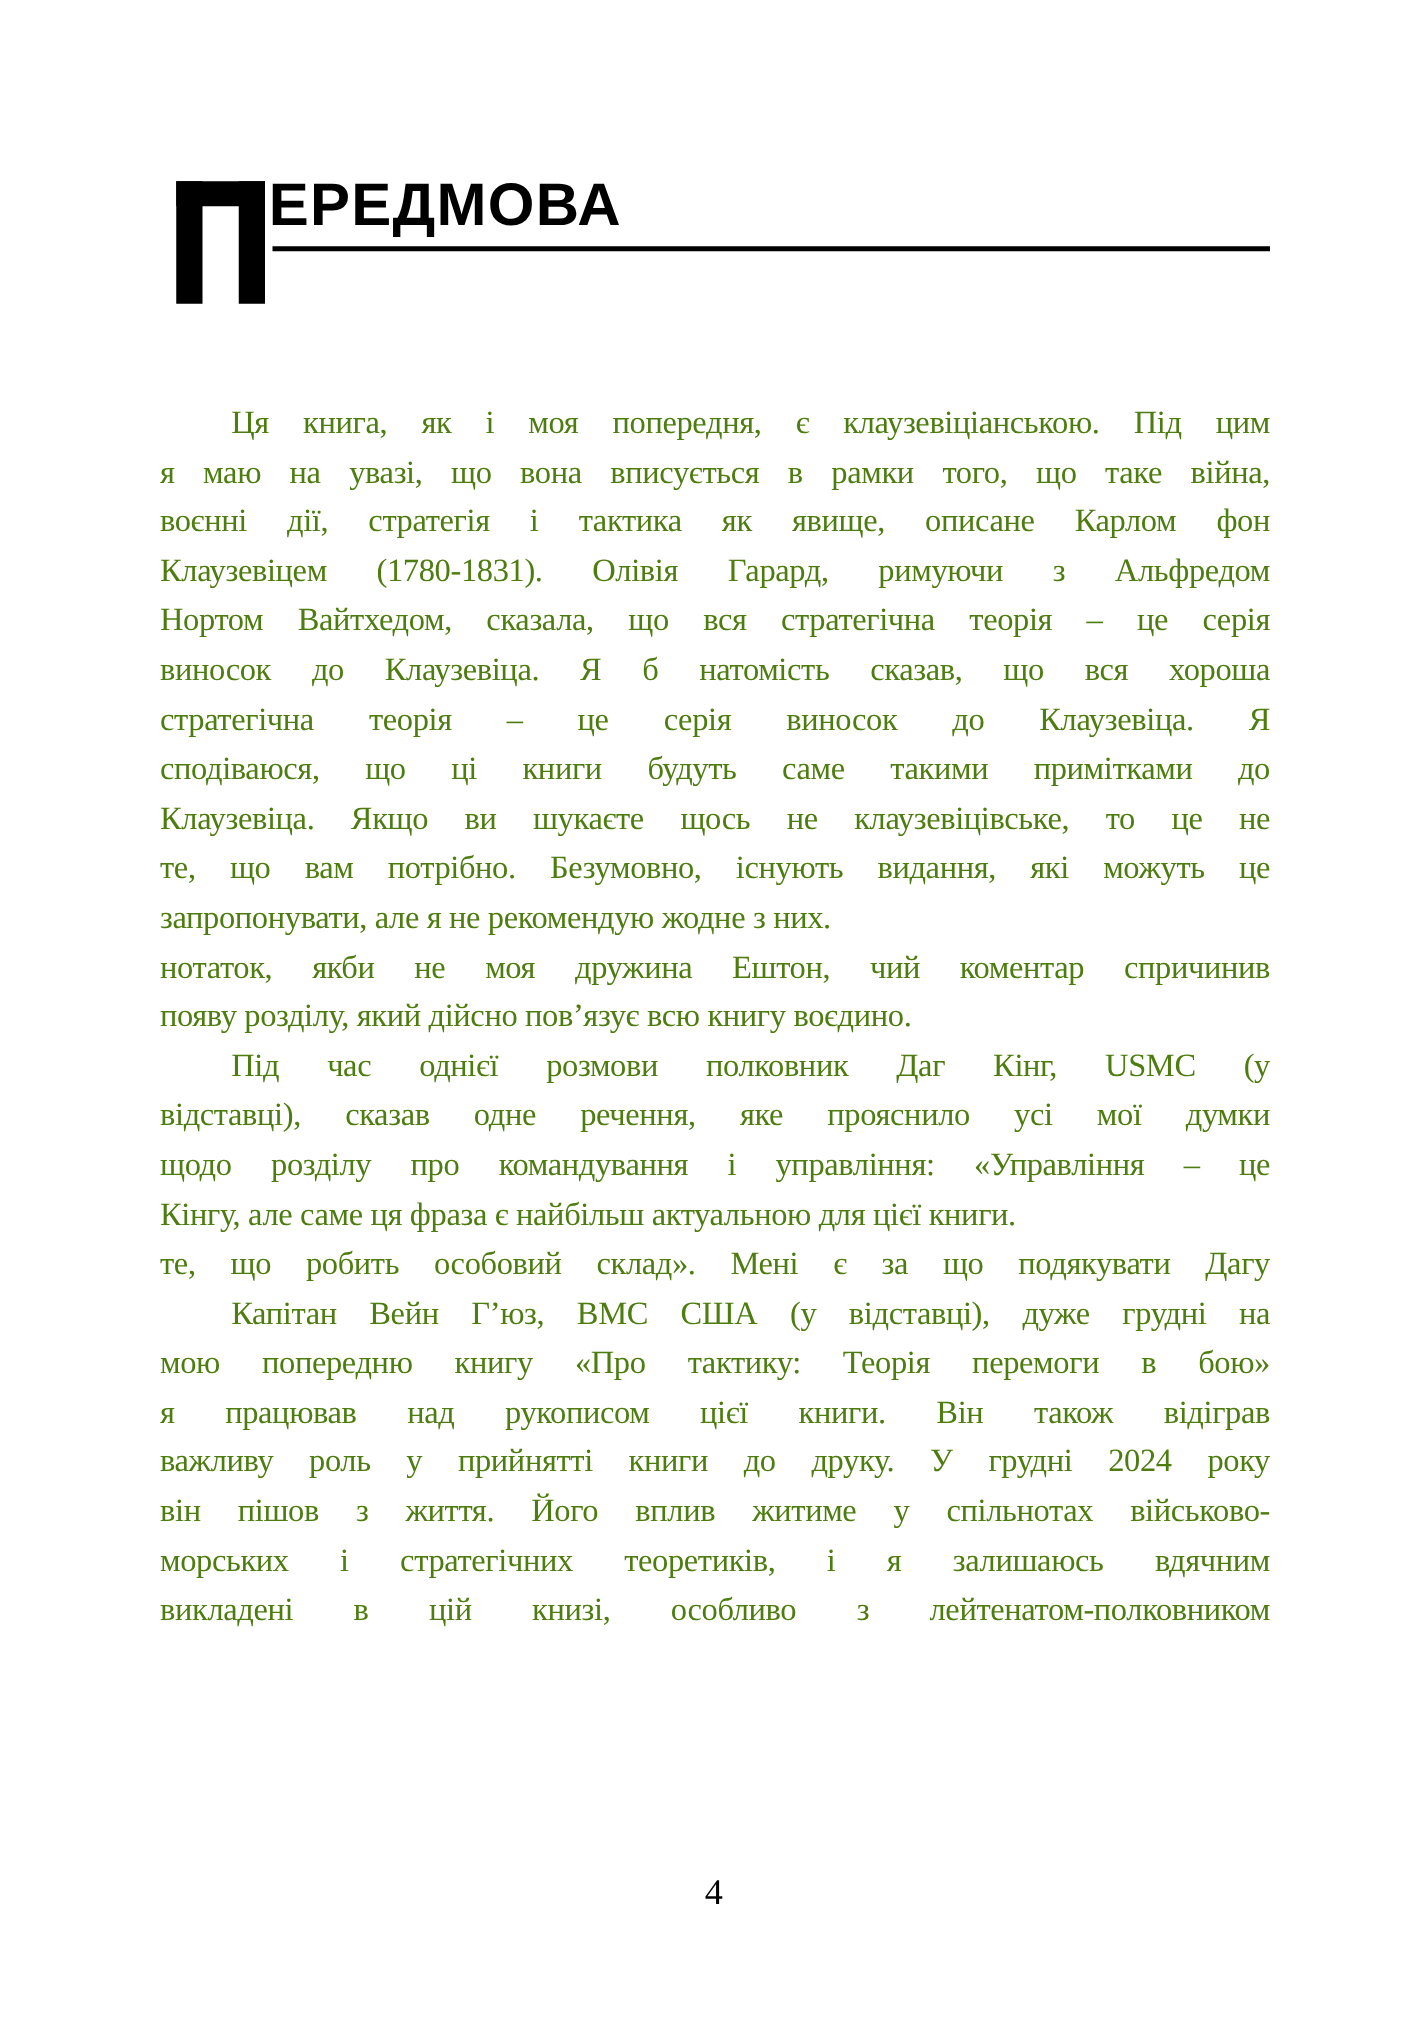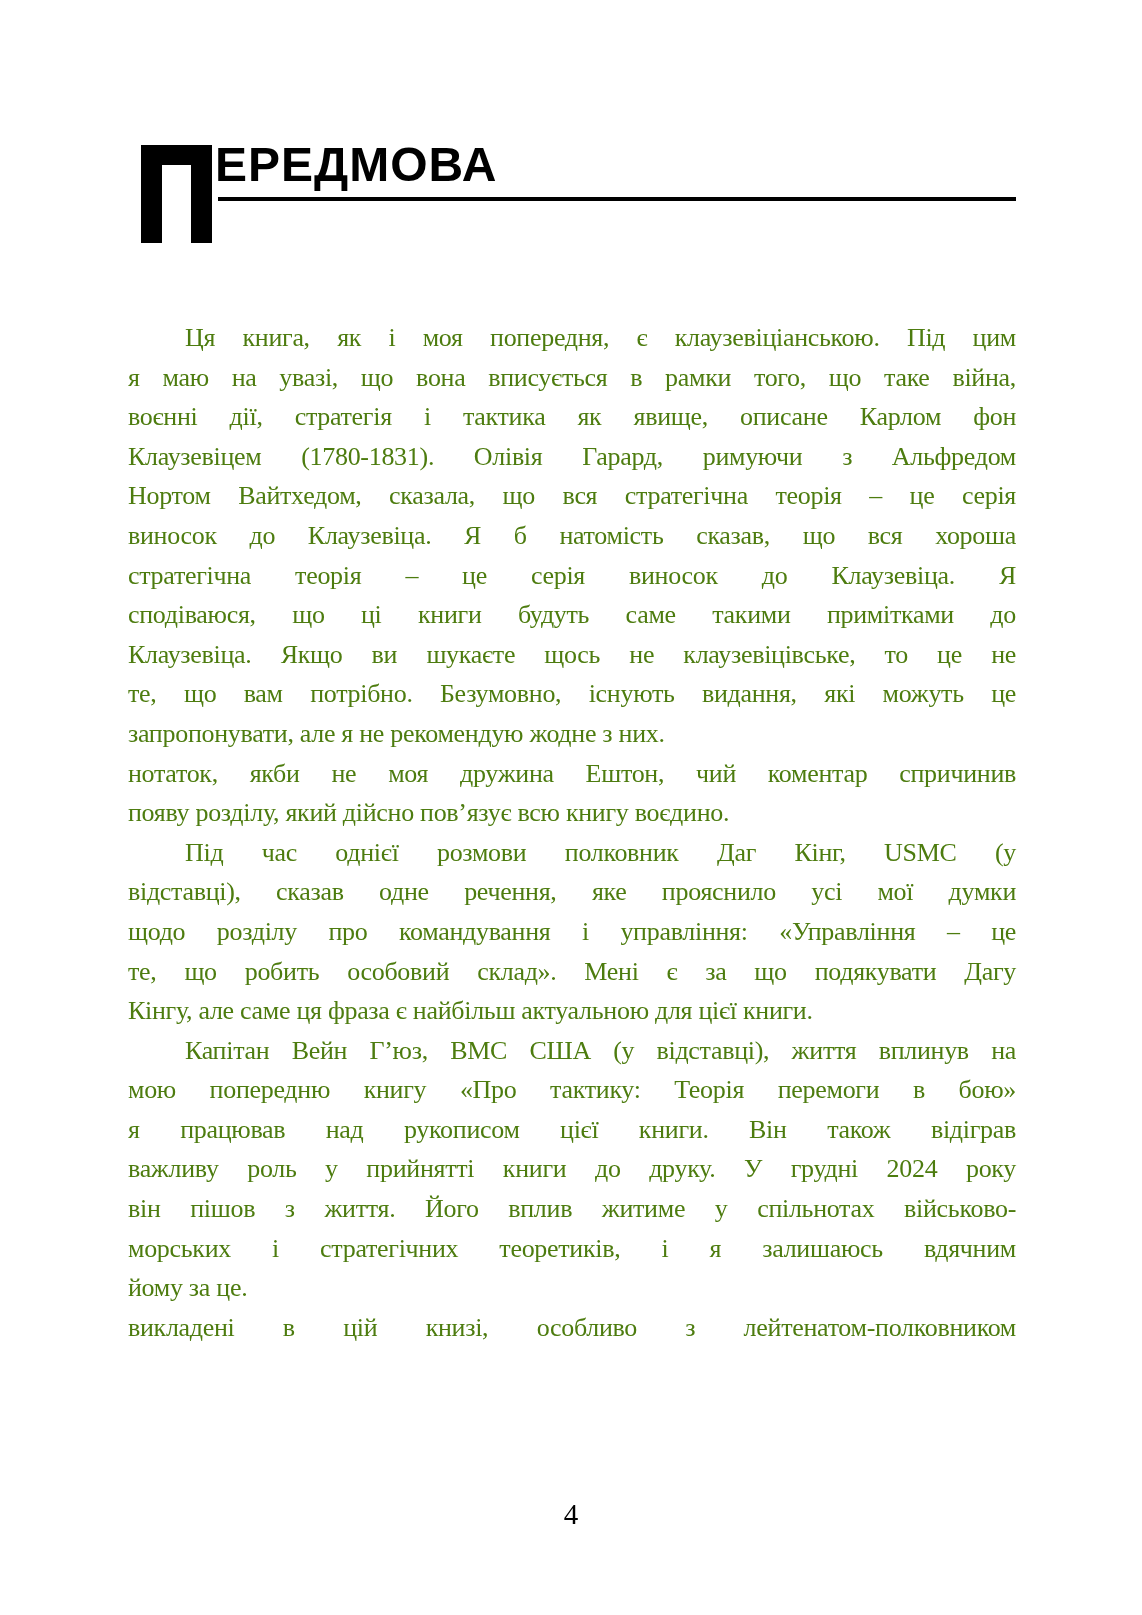--- a/index.html
+++ b/index.html
@@ -132,32 +132,31 @@
 
     <div>
       <div class="line">нотаток, якби не моя дружина Ештон, чий коментар спричинив</div>
       <div class="line last">появу розділу, який дійсно пов’язує всю книгу воєдино.</div>
     </div>
 
     <div>
       <div class="line indent">Під час однієї розмови полковник Даг Кінг, USMC (у</div>
       <div class="line">відставці), сказав одне речення, яке прояснило усі мої думки</div>
       <div class="line">щодо розділу про командування і управління: «Управління – це</div>
+      <div class="line last">Кінгу, але саме ця фраза є найбільш актуальною для цієї книги.</div>
       <div class="line">те, що робить особовий склад». Мені є за що подякувати Дагу</div>
-      <div class="line last">Кінгу, але саме ця фраза є найбільш актуальною для цієї книги.</div>
     </div>
 
     <div>
-      <div class="line indent">Капітан Вейн Г’юз, ВМС США (у відставці), життя вплинув на</div>
+      <div class="line indent">Капітан Вейн Г’юз, ВМС США (у відставці), дуже грудні на</div>
       <div class="line">мою попередню книгу «Про тактику: Теорія перемоги в бою»</div>
       <div class="line">я працював над рукописом цієї книги. Він також відіграв</div>
       <div class="line">важливу роль у прийнятті книги до друку. У грудні 2024 року</div>
       <div class="line">він пішов з життя. Його вплив житиме у спільнотах військово-</div>
       <div class="line">морських і стратегічних теоретиків, і я залишаюсь вдячним</div>
-      <div class="line last">йому за це.</div>
     </div>
 
     <div>
       <div class="line">викладені в цій книзі, особливо з лейтенатом-полковником</div>
     </div>
 
   </div>
 
   <div class="page-number">4</div>
 

